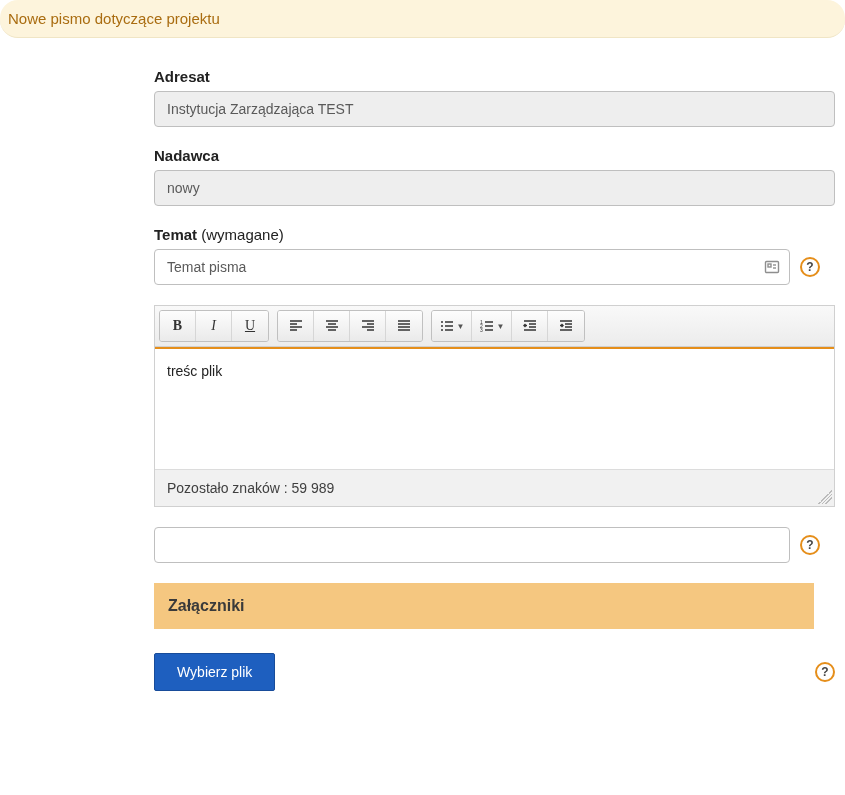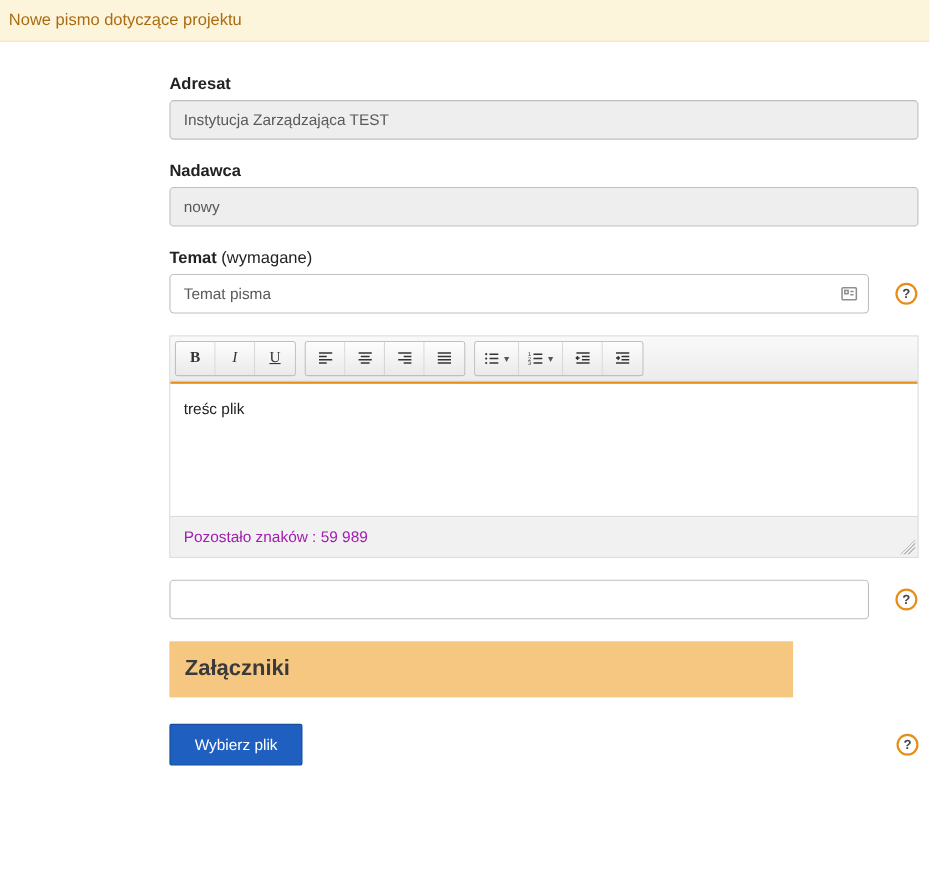--- a/index.html
+++ b/index.html
@@ -9,29 +9,30 @@
       width: 845px;
       font-size: 14px;
       color: #333;
     }
     .header-bar {
       background: #fdf4dc;
       padding: 10px 8px;
       border-bottom: 1px solid #f0e5c5;
       color: #a96c10;
       font-size: 15px;
+      border-radius: 18px;
     }
     .form-wrap {
       padding: 30px 8px 20px 154px;
     }
     .field-block { margin-bottom: 20px; }
     .field-label { font-weight: 400; color: #222; margin-bottom: 6px; font-size: 15px; }
     .field-label strong { font-weight: 700; }
     .label-req { font-weight: 400; }
-    .input-row { display: flex; align-items: center; gap: 24px; }
+    .input-row { display: flex; align-items: center; gap: 10px; }
     .input-row .control { flex: 0 0 auto; }
     .input-row .help { flex: 0 0 auto; }
     .control {
       width: 681px;
     }
     .control.narrow { width: 636px; }
     input[type="text"].txt, .readonly-box {
       width: 100%;
       height: 36px;
       border: 1px solid #bfbfbf;
@@ -97,40 +98,40 @@
       padding: 14px 12px;
       font-size: 14px;
       color: #222;
       background: #fff;
       outline: none;
     }
     .editor-footer {
       background: #f1f1f1;
       border-top: 1px solid #dcdcdc;
       padding: 10px 12px;
-      color: #a21caf;
+      color: #404040;
       font-size: 14px;
       position: relative;
     }
     .resize-grip {
       position: absolute; right: 2px; bottom: 2px; width: 14px; height: 14px;
       background:
         linear-gradient(135deg, transparent 50%, #bbb 50%, #bbb 55%, transparent 55%),
         linear-gradient(135deg, transparent 62%, #bbb 62%, #bbb 67%, transparent 67%),
         linear-gradient(135deg, transparent 74%, #bbb 74%, #bbb 79%, transparent 79%);
       cursor: nwse-resize;
     }
 
     .attachments-bar {
-      width: 567px;
+      width: 660px;
       background: #f5c780;
       padding: 14px 14px;
       color: #3a3a3a;
       font-weight: 700;
-      font-size: 20px;
+      font-size: 16px;
       margin-bottom: 24px;
     }
     .footer-row {
       width: 681px;
       display: flex; justify-content: space-between; align-items: center;
     }
     .btn-primary {
       background: #1e5fbf;
       color: #fff;
       border: 1px solid #184c9a;

